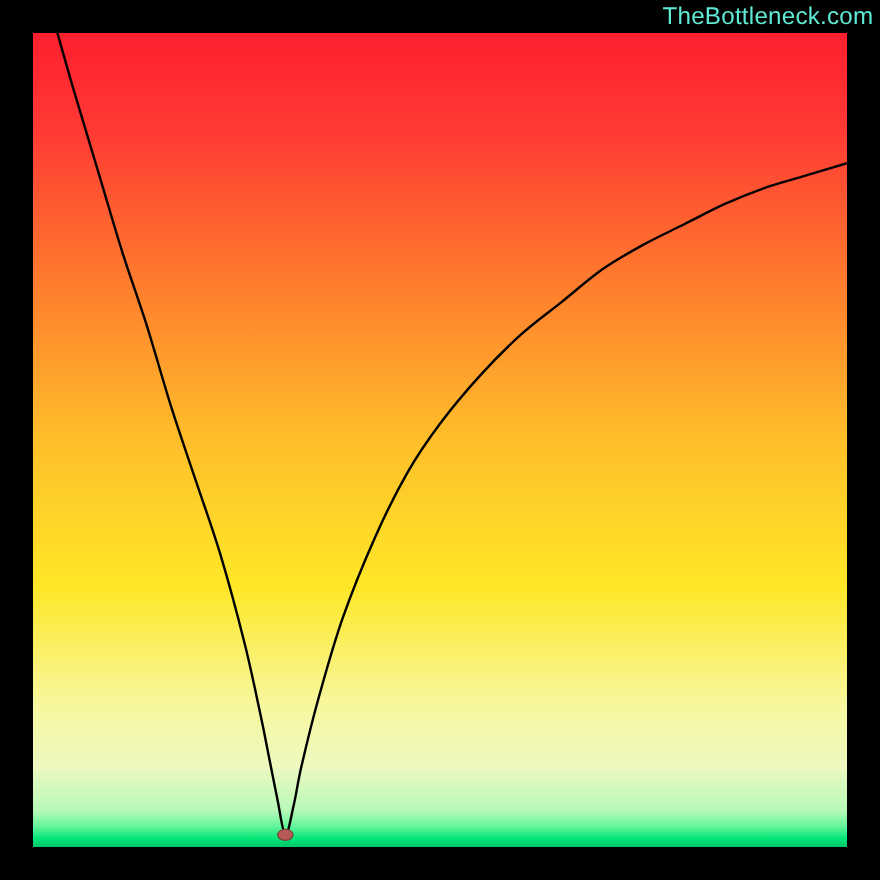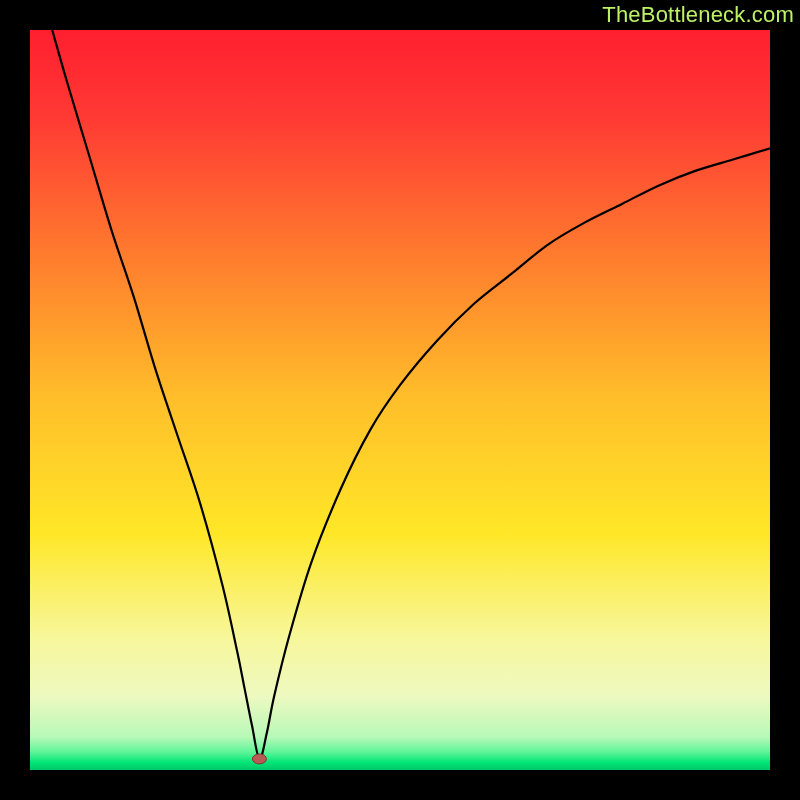--- a/index.html
+++ b/index.html
@@ -14,21 +14,21 @@
   .frame {
     position: relative;
     width: 800px;
     height: 800px;
     background: #000;
   }
   .watermark {
     position: absolute;
     top: 2px;
     right: 6px;
-    color: #bef264;
+    color: #5eead4;
     font-size: 22px;
     font-weight: 400;
     letter-spacing: 0.2px;
     z-index: 5;
     user-select: none;
   }
   .plot-area {
     position: absolute;
     left: 30px;
     top: 30px;

